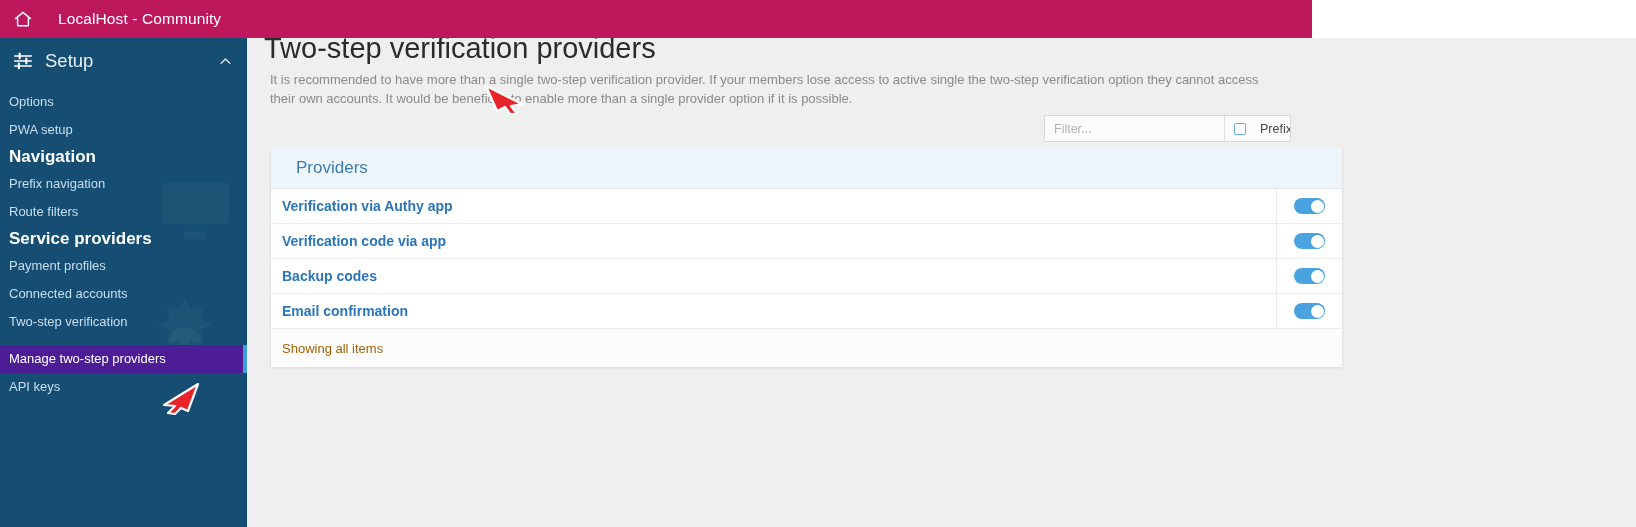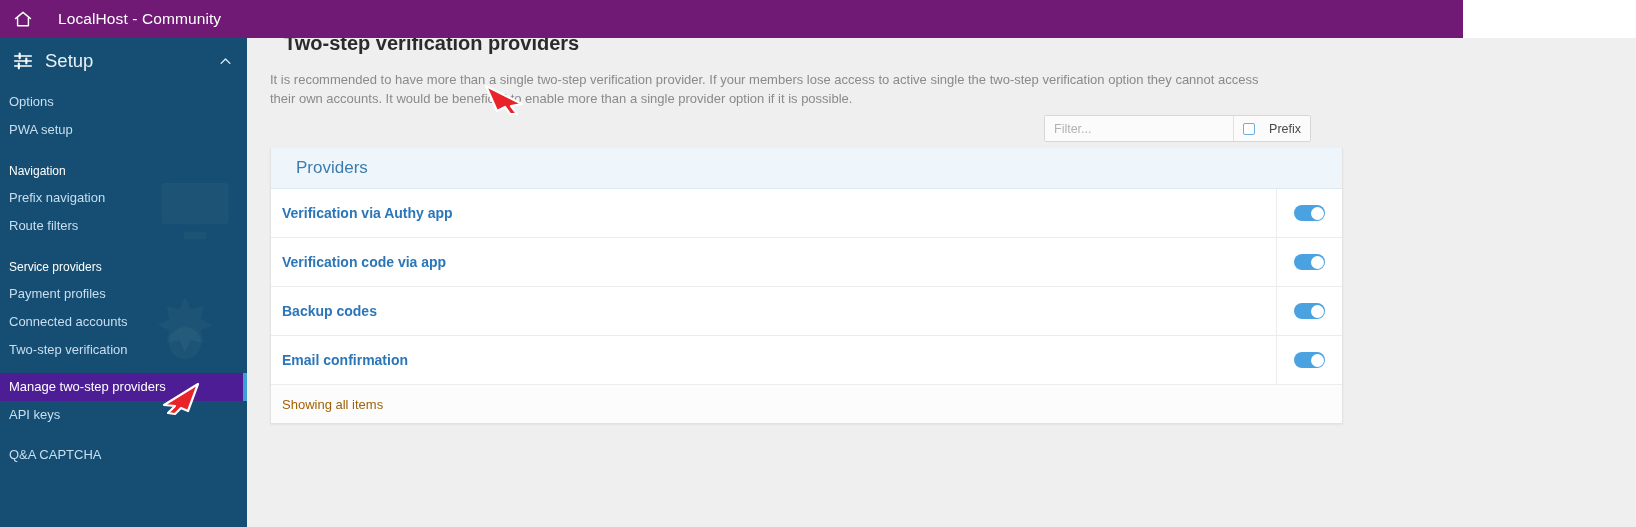--- a/index.html
+++ b/index.html
@@ -16,23 +16,23 @@
     position: relative;
     width: 1636px;
     height: 527px;
     background: #ffffff;
   }
 
   
   .topbar {
     position: absolute;
     top: 0; left: 0;
-    width: 1463px;
+    width: 1312px;
     height: 38px;
-    background: #701a75;
+    background: #be185d;
     display: flex;
     align-items: center;
     z-index: 20;
   }
   .home-icon {
     width: 22px; height: 22px;
     margin-left: 12px;
     color: #ffffff;
     display: flex;
     align-items: center;
@@ -118,24 +118,23 @@
     position: absolute;
     right: 0; top: 0;
     width: 4px; height: 100%;
     background: #3c9fd6;
   }
 
   .nav-group {
     height: 26px;
     line-height: 26px;
     padding-left: 9px;
-    margin-top: 14px;
     color: #ffffff;
-    font-size: 12px;
-    font-weight: normal;
+    font-size: 17px;
+    font-weight: bold;
     white-space: nowrap;
     position: relative;
     z-index: 2;
   }
   .nav-spacer { height: 12px; }
 
   
   .main {
     position: absolute;
     top: 38px; left: 247px;
@@ -153,41 +152,41 @@
     color: #555555;
     display: flex;
     align-items: center;
     gap: 8px;
   }
   .breadcrumb .crumb { cursor: pointer; }
   .breadcrumb .sep { font-weight: normal; color: #888; font-size: 12px; }
 
   .page-title {
     position: absolute;
-    top: 32px; left: 284px;
-    font-size: 20px;
-    font-weight: bold;
+    top: 32px; left: 264px;
+    font-size: 29px;
+    font-weight: normal;
     color: #2b2b2b;
     white-space: nowrap;
   }
 
   .page-desc {
     position: absolute;
     top: 70px; left: 270px;
     width: 1000px;
     font-size: 13px;
     line-height: 19px;
     color: #8a8a8a;
   }
 
   
   .filterbar {
     position: absolute;
     top: 115px; left: 1044px;
-    width: 267px;
+    width: 247px;
     height: 27px;
     display: flex;
     align-items: stretch;
     background: #fbfbfb;
     border: 1px solid #d7d7d7;
     border-radius: 2px;
     overflow: hidden;
   }
   .filter-input {
     flex: 1 1 auto;
@@ -233,21 +232,21 @@
     height: 41px;
     background: #eef6fc;
     border-bottom: 1px solid #dfe9f1;
     display: flex;
     align-items: center;
     padding-left: 25px;
     color: #3c7dae;
     font-size: 17px;
   }
   .row {
-    height: 49px;
+    height: 35px;
     display: flex;
     align-items: stretch;
     border-bottom: 1px solid #ececec;
   }
   .row-label {
     flex: 1 1 auto;
     display: flex;
     align-items: center;
     padding-left: 11px;
     color: #2b76b9;
@@ -355,21 +354,20 @@
       <div class="nav-group">Navigation</div>
       <div class="nav-item">Prefix navigation</div>
       <div class="nav-item">Route filters</div>
       <div class="nav-group">Service providers</div>
       <div class="nav-item">Payment profiles</div>
       <div class="nav-item">Connected accounts</div>
       <div class="nav-item">Two-step verification</div>
       <div class="nav-item active">Manage two-step providers</div>
       <div class="nav-item">API keys</div>
       <div class="nav-spacer"></div>
-      <div class="nav-item">Q&amp;A CAPTCHA</div>
     </div>
   </div>
 
   <div class="main"></div>
 
   <div class="breadcrumb">
     <span class="crumb">Setup</span>
     <span class="sep">›</span>
   </div>
 

